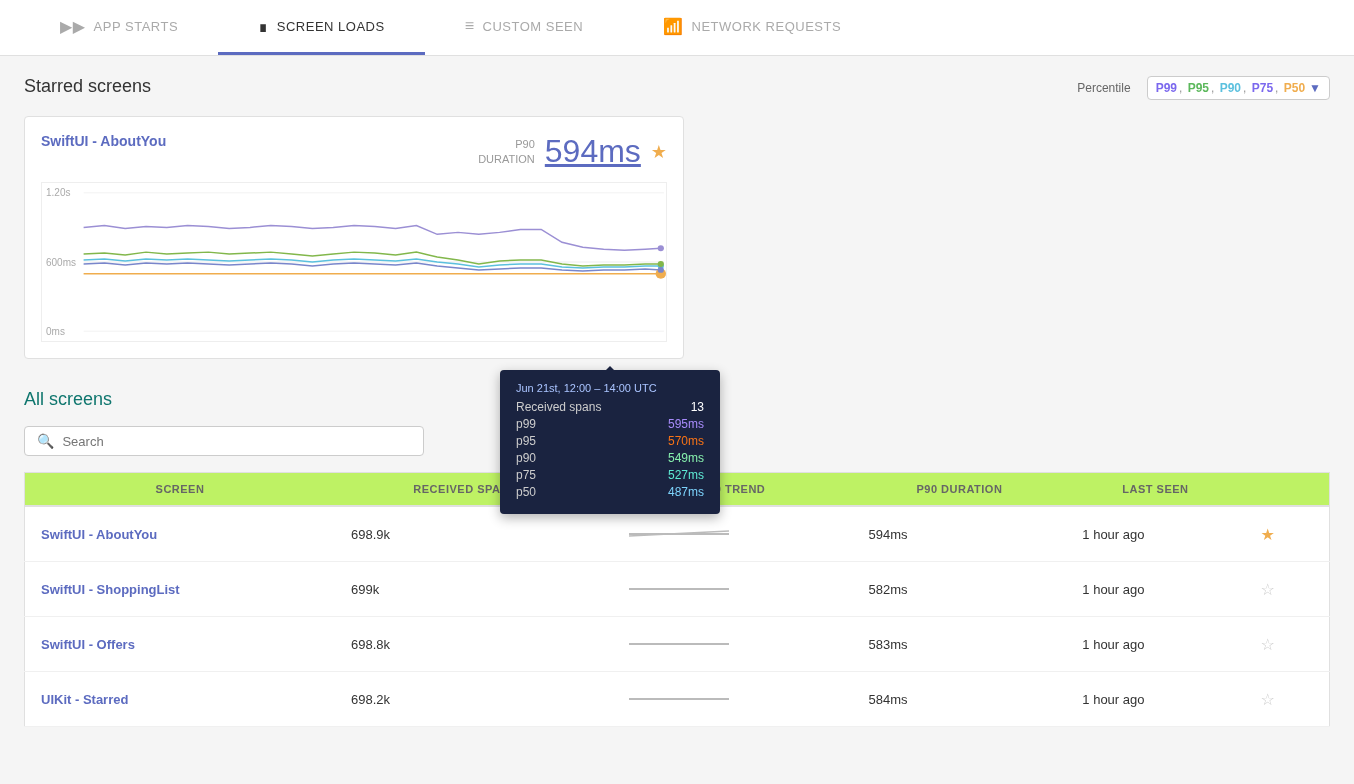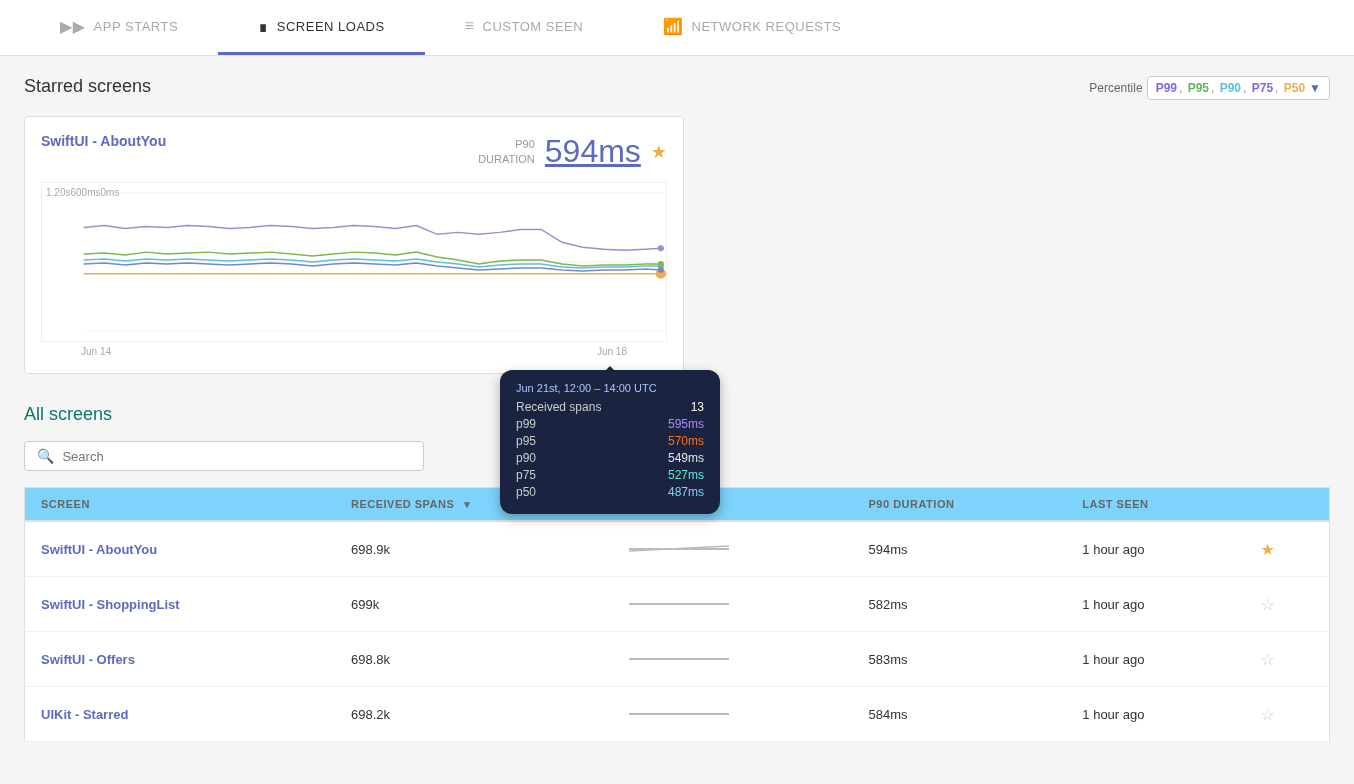--- a/index.html
+++ b/index.html
@@ -49,21 +49,21 @@
       margin-bottom: 16px;
     }
     .section-title {
       font-size: 18px;
       font-weight: 400;
       color: #333;
     }
     .percentile-selector {
       display: flex;
       align-items: center;
-      gap: 4px;
+      gap: 16px;
       font-size: 12px;
       color: #666;
       margin-left: 24px;
     }
     .percentile-dropdown {
       border: 1px solid #ccc;
       border-radius: 4px;
       padding: 4px 8px;
       display: flex;
       align-items: center;
@@ -130,21 +130,21 @@
       border: 1px solid #eee;
       background: #fff;
       overflow: visible;
     }
     .chart-y-labels {
       position: absolute;
       left: 0;
       top: 0;
       height: 100%;
       display: flex;
-      flex-direction: row;
+      flex-direction: column;
       justify-content: space-between;
       padding: 4px 4px;
       font-size: 10px;
       color: #aaa;
     }
     .chart-x-labels {
       display: flex;
       justify-content: space-between;
       padding: 4px 40px 0 40px;
       font-size: 10px;
@@ -154,21 +154,21 @@
       width: 100%;
       height: 100%;
       overflow: visible;
     }
 
     
     .tooltip {
       position: absolute;
       background: #1a2340;
       color: #fff;
-      border-radius: 12px;
+      border-radius: 4px;
       padding: 12px 16px;
       font-size: 12px;
       min-width: 220px;
       top: 370px;
       left: 500px;
       z-index: 100;
       box-shadow: 0 4px 12px rgba(0,0,0,0.3);
     }
     .tooltip::before {
       content: '';
@@ -186,21 +186,21 @@
     }
     .tooltip-row {
       display: flex;
       justify-content: space-between;
       margin: 3px 0;
       gap: 30px;
     }
     .tooltip-label { color: #ccc; }
     .tooltip-val-purple { color: #a78bfa; }
     .tooltip-val-green { color: #f97316; }
-    .tooltip-val-blue { color: #e5e5e5; }
+    .tooltip-val-blue { color: #86efac; }
     .tooltip-val-indigo { color: #5eead4; }
     .tooltip-val-orange { color: #7dd3fc; }
     .tooltip-count { color: #fff; }
 
     
     .all-screens-section { margin-top: 10px; }
     .all-screens-title {
       font-size: 18px;
       font-weight: 400;
       color: #0f766e;
@@ -232,28 +232,28 @@
     }
 
     
     .screens-table {
       width: 100%;
       border-collapse: collapse;
       background: #fff;
       border: 1px solid #e0e0e0;
     }
     .screens-table th {
-      text-align: left;
+      text-align: center;
       padding: 10px 16px;
       font-size: 11px;
       font-weight: 600;
       color: #666;
       letter-spacing: 0.5px;
       border-bottom: 2px solid #e0e0e0;
-      background: #7dd3fc;
+      background: #bef264;
       white-space: nowrap;
     }
     .screens-table td {
       padding: 12px 16px;
       border-bottom: 1px solid #f0f0f0;
       font-size: 13px;
       color: #333;
     }
     .screen-link { color: #5c6bc0; font-weight: 600; cursor: pointer; }
     .trend-container { display: flex; align-items: center; height: 30px; }
@@ -347,24 +347,20 @@
 
         <circle cx="595" cy="84" r="3" fill="#5bc0de"></circle>
 
         <circle cx="595" cy="82" r="3" fill="#82b74b"></circle>
 
         <circle cx="595" cy="66" r="3" fill="#9b8fd4"></circle>
 
         <circle cx="595" cy="88" r="3" fill="#7986cb"></circle>
       </svg>
     </div>
-    <div class="chart-x-labels">
-      <span>Jun 14</span>
-      <span>Jun 18</span>
-    </div>
   </div>
 
   <div class="tooltip">
     <div class="tooltip-title">Jun 21st, 12:00 – 14:00 UTC</div>
     <div class="tooltip-row">
       <span class="tooltip-label">Received spans</span>
       <span class="tooltip-count">13</span>
     </div>
     <div class="tooltip-row">
       <span class="tooltip-label">p99</span>

